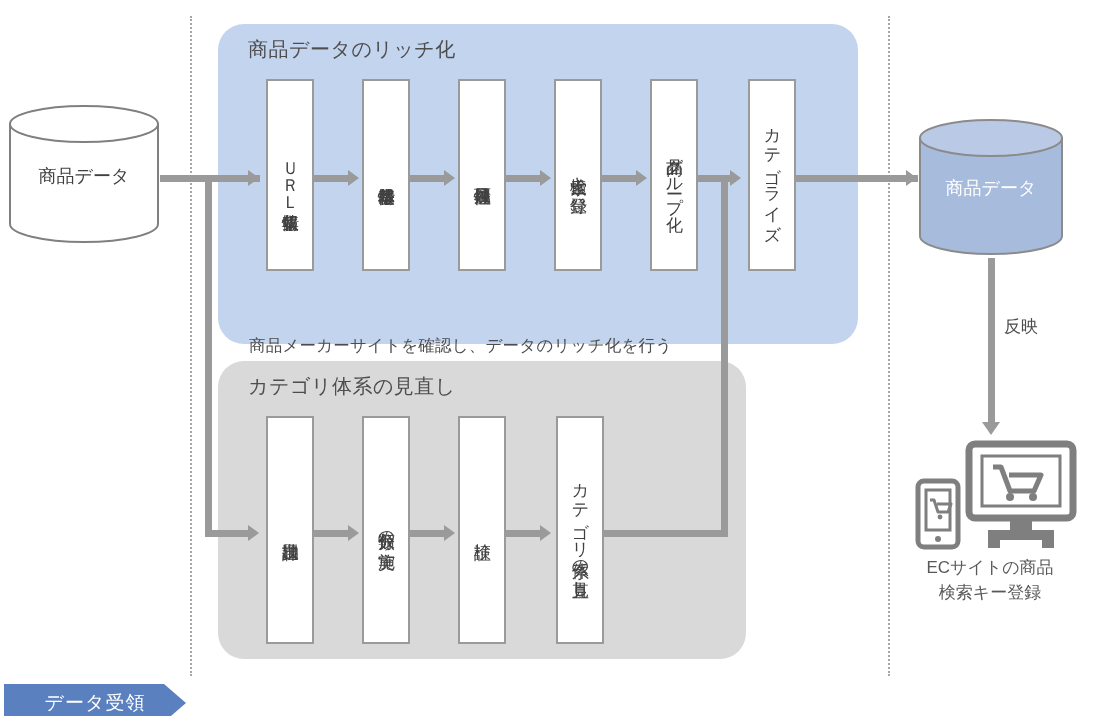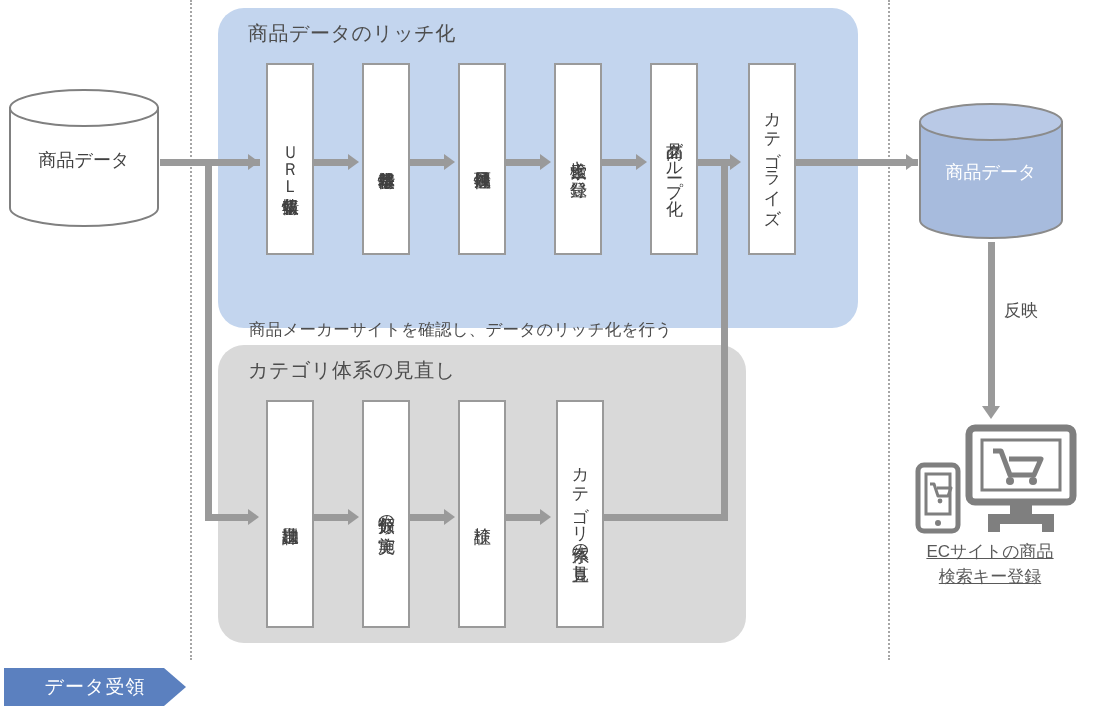--- a/index.html
+++ b/index.html
@@ -1,21 +1,21 @@
 <!DOCTYPE html>
 <html lang="ja"><head>
 <meta charset="utf-8">
 <style>
   html,body{margin:0;padding:0;}
   body{
     width:1100px;height:716px;background:#ffffff;
     font-family:"Liberation Sans","DejaVu Sans",sans-serif;
     color:#595959;overflow:hidden;position:relative;
   }
-  #stage{position:absolute;left:0;top:0;width:1100px;height:508px;}
+  #stage{position:absolute;left:0;top:16px;width:1100px;height:508px;}
 
   
   .vdiv{position:absolute;top:0;width:0;height:660px;
         border-left:2px dotted #a6a6a6;}
 
   
   .panel{position:absolute;border-radius:26px;}
   .panel-rich{background:#c3d5ee;}
   .panel-cat{background:#d9d9d9;}
   .panel-title{position:absolute;font-size:20px;color:#4d4d4d;
@@ -44,21 +44,21 @@
           border-top:8px solid transparent;border-bottom:8px solid transparent;
           border-left:11px solid #9a9a9a;}
   .arrowD{position:absolute;width:0;height:0;
           border-left:9px solid transparent;border-right:9px solid transparent;
           border-top:13px solid #9a9a9a;}
 
   .lbl-free{position:absolute;font-size:17px;color:#4d4d4d;white-space:nowrap;}
 
   
   .caption{position:absolute;text-align:center;font-size:17px;
-           color:#595959;line-height:1.45;width:220px;text-decoration:underline;}
+           color:#595959;line-height:1.45;width:220px;}
 
   
   .banner{position:absolute;height:38px;display:flex;align-items:center;
           justify-content:center;color:#ffffff;font-size:19px;
           letter-spacing:1px;white-space:nowrap;}
   .bn-arrow{clip-path:polygon(0 0, calc(100% - 22px) 0, 100% 50%, calc(100% - 22px) 100%, 0 100%);}
 </style>
 </head>
 <body>
 

